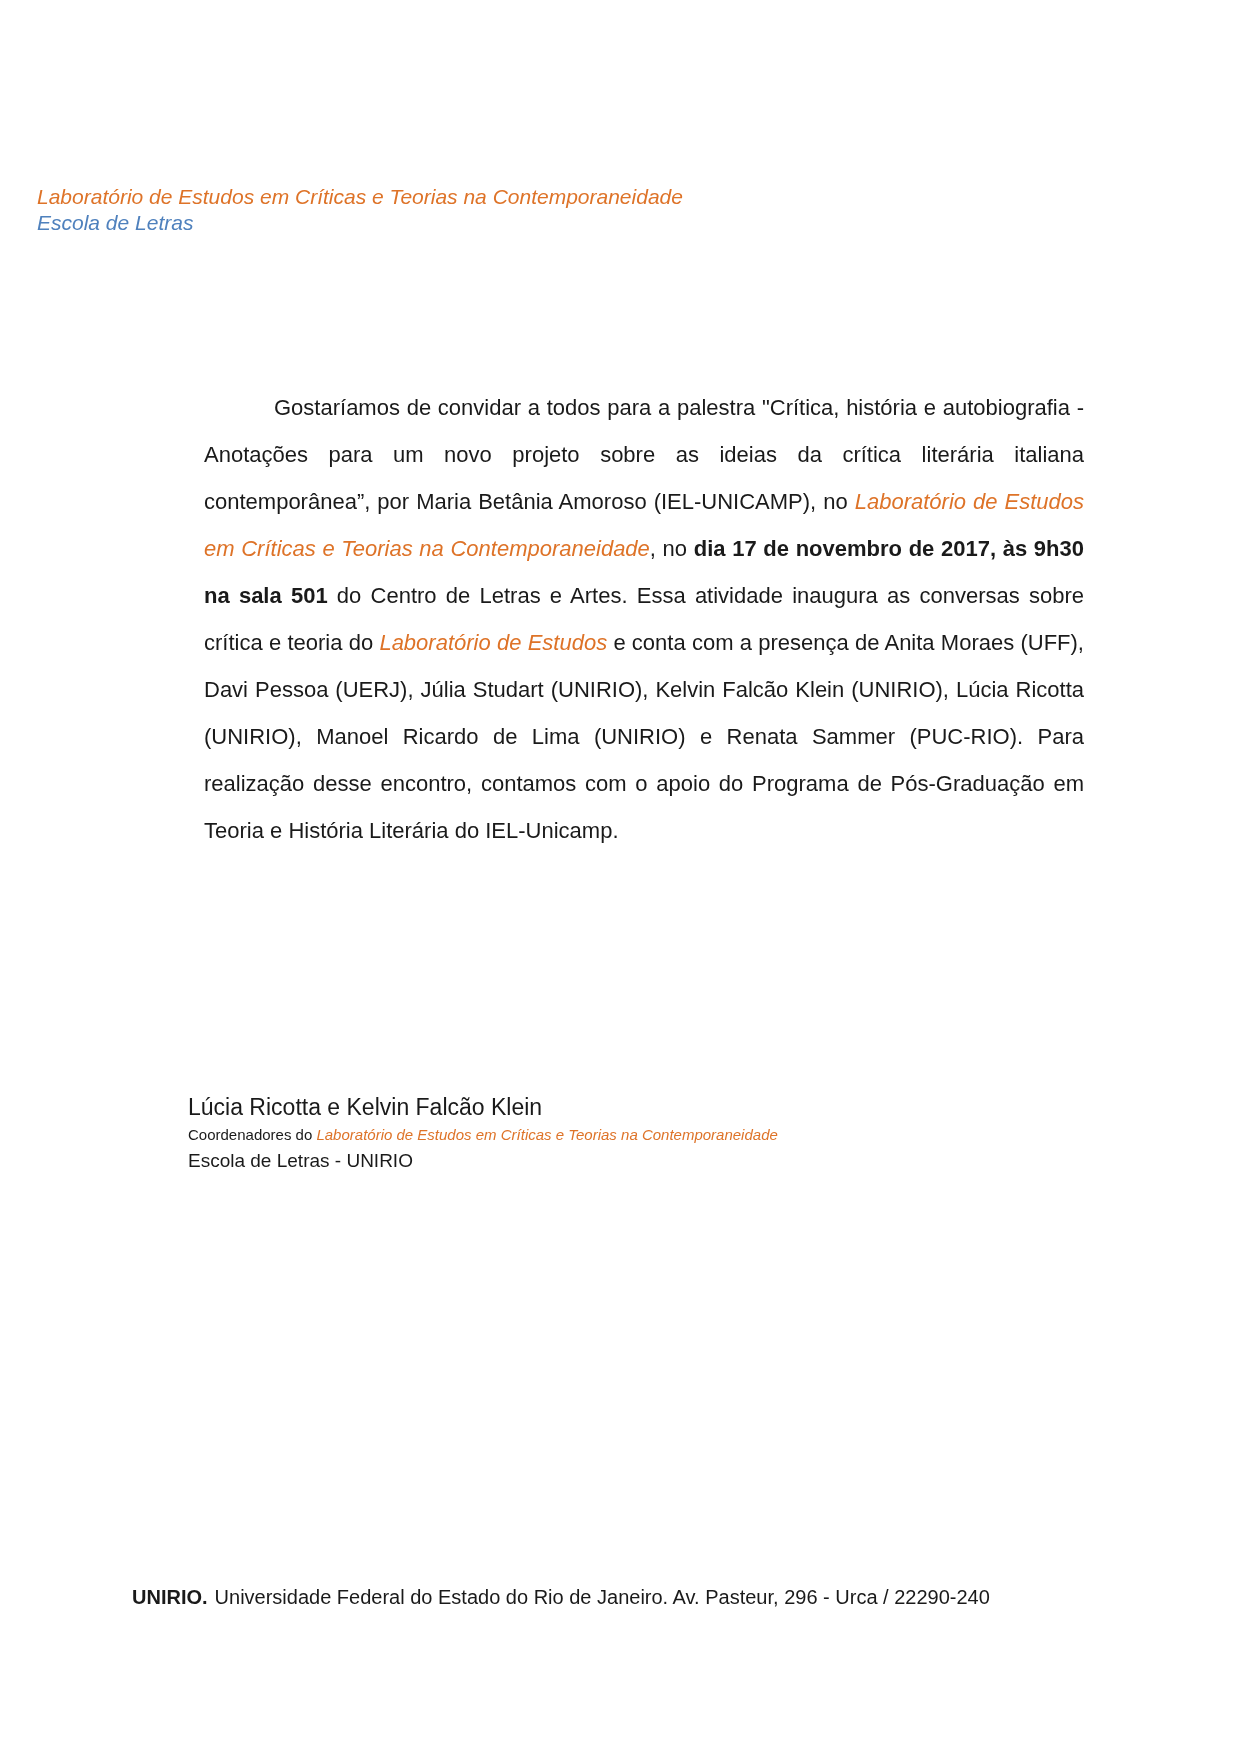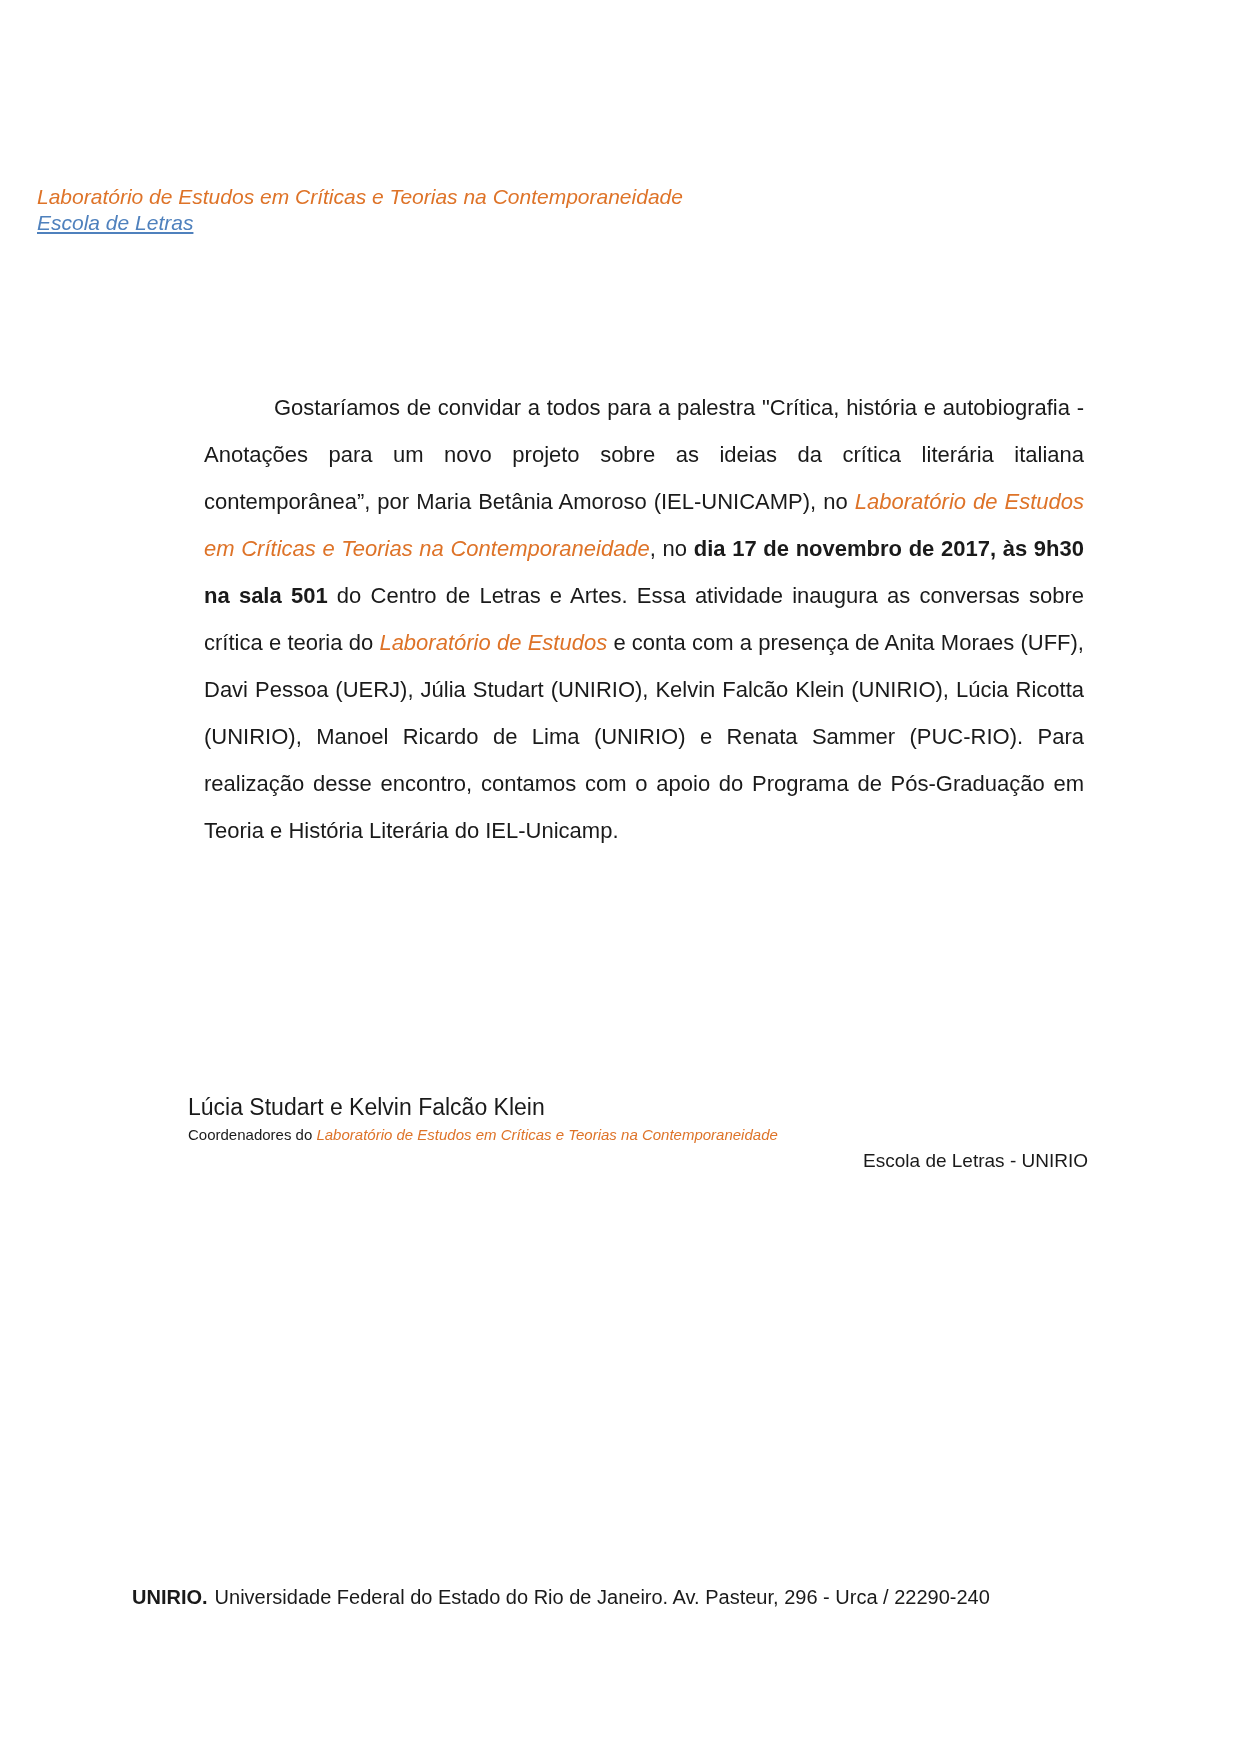--- a/index.html
+++ b/index.html
@@ -24,21 +24,21 @@
   
   .letterhead{
     position:absolute;
     left:37px;
     top:176px;
     font-style:italic;
     font-size:21px;
     line-height:26px;
   }
   .letterhead .lab{color:var(--accent-orange);}
-  .letterhead .school{color:var(--accent-blue);text-decoration:underline;}
+  .letterhead .school{color:var(--accent-blue);}
 
   
   .invitation{
     position:absolute;
     left:204px;
     width:880px;
     top:376px;
     font-size:22px;
     line-height:47px;
     text-align:justify;
@@ -63,21 +63,20 @@
   }
   .signature .role{
     font-size:15px;
     line-height:26px;
     color:var(--ink);
   }
   .signature .school{
     font-size:19px;
     line-height:26px;
     color:var(--ink);
-    text-align:right;
   }
 
   
   .footer{
     position:absolute;
     left:132px;
     top:1576px;
     font-size:20px;
     line-height:26px;
     color:var(--ink);
@@ -91,20 +90,20 @@
 <div class="page">
 
   <div class="letterhead">
     <div class="lab">Laboratório de Estudos em Críticas e Teorias na Contemporaneidade</div>
     <div class="school">Escola de Letras</div>
   </div>
 
   <p class="invitation"><span class="run-normal">Gostaríamos de convidar a todos para a palestra "Crítica, história e autobiografia - Anotações para um novo projeto sobre as ideias da crítica literária italiana contemporânea”, por Maria Betânia Amoroso (IEL-UNICAMP), no </span><span class="run-accent-italic">Laboratório de Estudos em Críticas e Teorias na Contemporaneidade</span><span class="run-normal">, no </span><span class="run-bold">dia 17 de novembro de 2017, às 9h30 na sala 501</span><span class="run-normal"> do Centro de Letras e Artes. Essa atividade inaugura as conversas sobre crítica e teoria do </span><span class="run-accent-italic">Laboratório de Estudos</span><span class="run-normal"> e conta com a presença de Anita Moraes (UFF), Davi Pessoa (UERJ), Júlia Studart (UNIRIO), Kelvin Falcão Klein (UNIRIO), Lúcia Ricotta (UNIRIO), Manoel Ricardo de Lima (UNIRIO) e Renata Sammer (PUC-RIO). Para realização desse encontro, contamos com o apoio do Programa de Pós-Graduação em Teoria e História Literária do IEL-Unicamp.</span></p>
 
   <div class="signature">
-    <div class="names">Lúcia Studart e Kelvin Falcão Klein</div>
+    <div class="names">Lúcia Ricotta e Kelvin Falcão Klein</div>
     <div class="role"><span class="run-normal">Coordenadores do </span><span class="run-accent-italic">Laboratório de Estudos em Críticas e Teorias na Contemporaneidade</span></div>
     <div class="school">Escola de Letras - UNIRIO</div>
   </div>
 
   <div class="footer"><span class="run-bold">UNIRIO.</span><span class="run-normal">Universidade Federal do Estado do Rio de Janeiro. Av. Pasteur, 296 - Urca / 22290-240</span></div>
 
 </div>
 
 </body></html>

